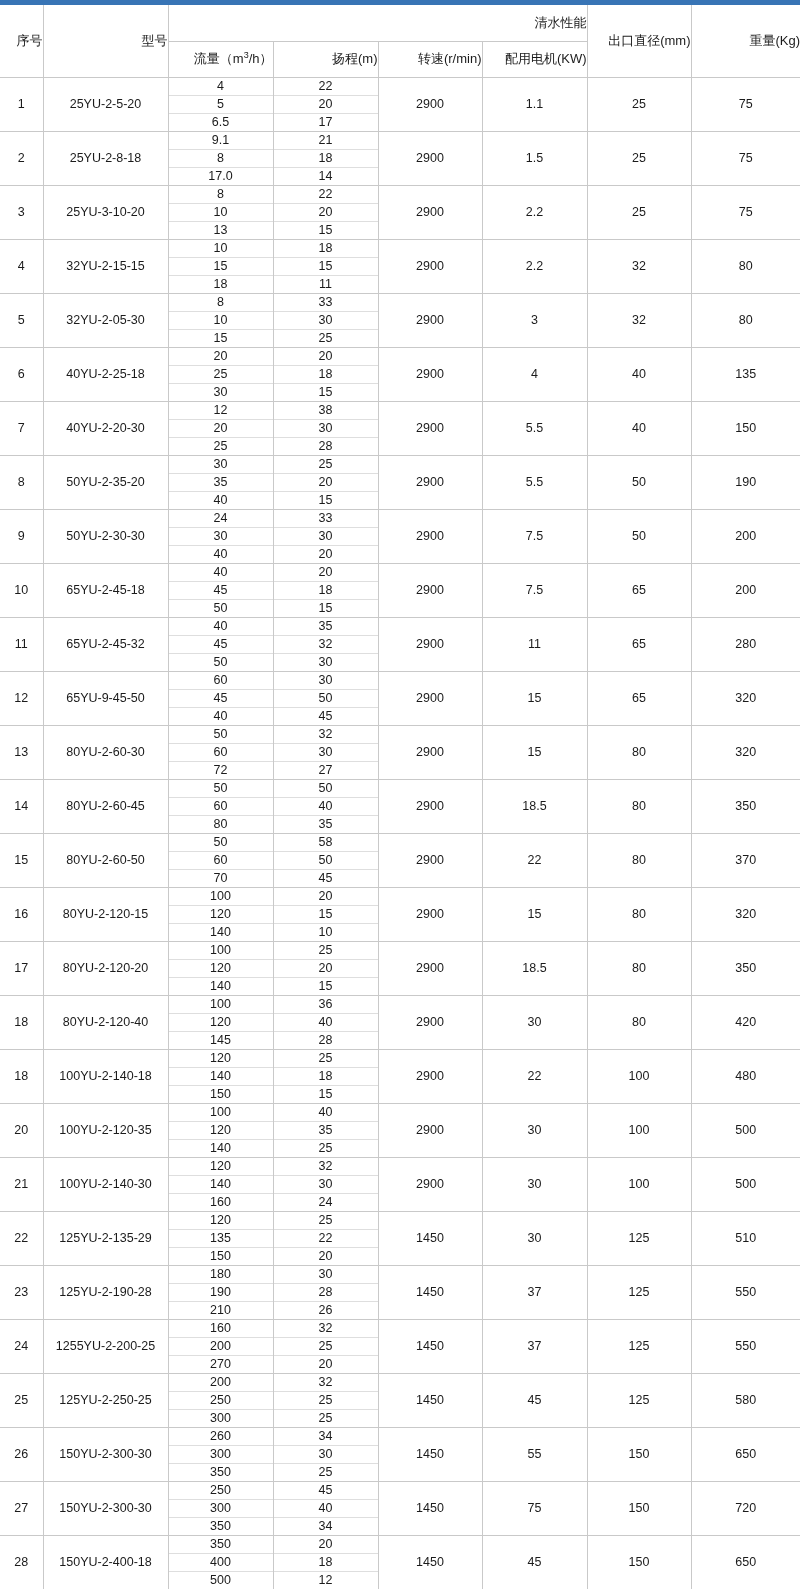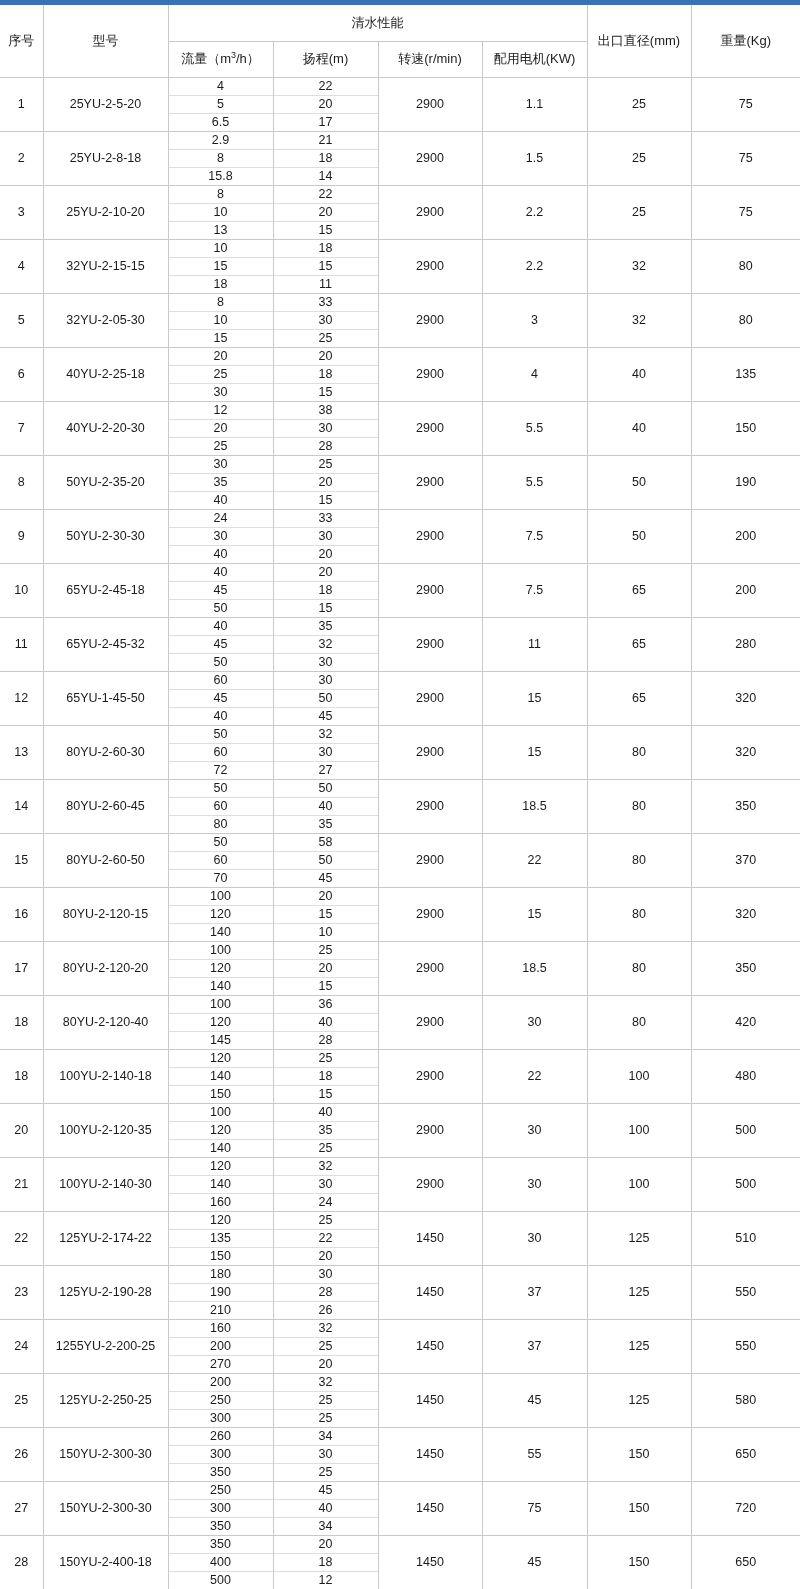--- a/index.html
+++ b/index.html
@@ -20,21 +20,21 @@
   table.spec-table {
     width: 800px;
     border-collapse: collapse;
     table-layout: fixed;
     font-size: 12.5px;
     color: #1b1b1b;
   }
   .spec-table th {
     font-weight: normal;
     font-size: 13px;
-    text-align: center;
+    text-align: right;
     vertical-align: middle;
     padding: 0;
     background: #ffffff;
     border-left: 1px solid #c9c9c9;
     border-bottom: 1px solid #c9c9c9;
   }
   .spec-table thead tr { height: 36px; }
   .spec-table th.no-left { border-left: none; }
   .spec-table td {
     text-align: center;
@@ -99,38 +99,38 @@
           <td class="cell-sub">5</td>
           <td class="cell-sub">20</td>
         </tr>
         <tr class="sub-rest">
           <td class="cell-sub">6.5</td>
           <td class="cell-sub">17</td>
         </tr>
         <tr class="sub-first">
           <td class="col-first" rowspan="3">2</td>
           <td class="" rowspan="3">25YU-2-8-18</td>
-          <td class="cell-sub">2.9</td>
+          <td class="cell-sub">9.1</td>
           <td class="cell-sub">21</td>
           <td class="" rowspan="3">2900</td>
           <td class="" rowspan="3">1.5</td>
           <td class="" rowspan="3">25</td>
           <td class="" rowspan="3">75</td>
         </tr>
         <tr class="sub-rest">
           <td class="cell-sub">8</td>
           <td class="cell-sub">18</td>
         </tr>
         <tr class="sub-rest">
-          <td class="cell-sub">15.8</td>
+          <td class="cell-sub">17.0</td>
           <td class="cell-sub">14</td>
         </tr>
         <tr class="sub-first">
           <td class="col-first" rowspan="3">3</td>
-          <td class="" rowspan="3">25YU-2-10-20</td>
+          <td class="" rowspan="3">25YU-3-10-20</td>
           <td class="cell-sub">8</td>
           <td class="cell-sub">22</td>
           <td class="" rowspan="3">2900</td>
           <td class="" rowspan="3">2.2</td>
           <td class="" rowspan="3">25</td>
           <td class="" rowspan="3">75</td>
         </tr>
         <tr class="sub-rest">
           <td class="cell-sub">10</td>
           <td class="cell-sub">20</td>
@@ -278,21 +278,21 @@
         <tr class="sub-rest">
           <td class="cell-sub">45</td>
           <td class="cell-sub">32</td>
         </tr>
         <tr class="sub-rest">
           <td class="cell-sub">50</td>
           <td class="cell-sub">30</td>
         </tr>
         <tr class="sub-first">
           <td class="col-first" rowspan="3">12</td>
-          <td class="" rowspan="3">65YU-1-45-50</td>
+          <td class="" rowspan="3">65YU-9-45-50</td>
           <td class="cell-sub">60</td>
           <td class="cell-sub">30</td>
           <td class="" rowspan="3">2900</td>
           <td class="" rowspan="3">15</td>
           <td class="" rowspan="3">65</td>
           <td class="" rowspan="3">320</td>
         </tr>
         <tr class="sub-rest">
           <td class="cell-sub">45</td>
           <td class="cell-sub">50</td>
@@ -458,21 +458,21 @@
         <tr class="sub-rest">
           <td class="cell-sub">140</td>
           <td class="cell-sub">30</td>
         </tr>
         <tr class="sub-rest">
           <td class="cell-sub">160</td>
           <td class="cell-sub">24</td>
         </tr>
         <tr class="sub-first">
           <td class="col-first" rowspan="3">22</td>
-          <td class="" rowspan="3">125YU-2-174-22</td>
+          <td class="" rowspan="3">125YU-2-135-29</td>
           <td class="cell-sub">120</td>
           <td class="cell-sub">25</td>
           <td class="" rowspan="3">1450</td>
           <td class="" rowspan="3">30</td>
           <td class="" rowspan="3">125</td>
           <td class="" rowspan="3">510</td>
         </tr>
         <tr class="sub-rest">
           <td class="cell-sub">135</td>
           <td class="cell-sub">22</td>

